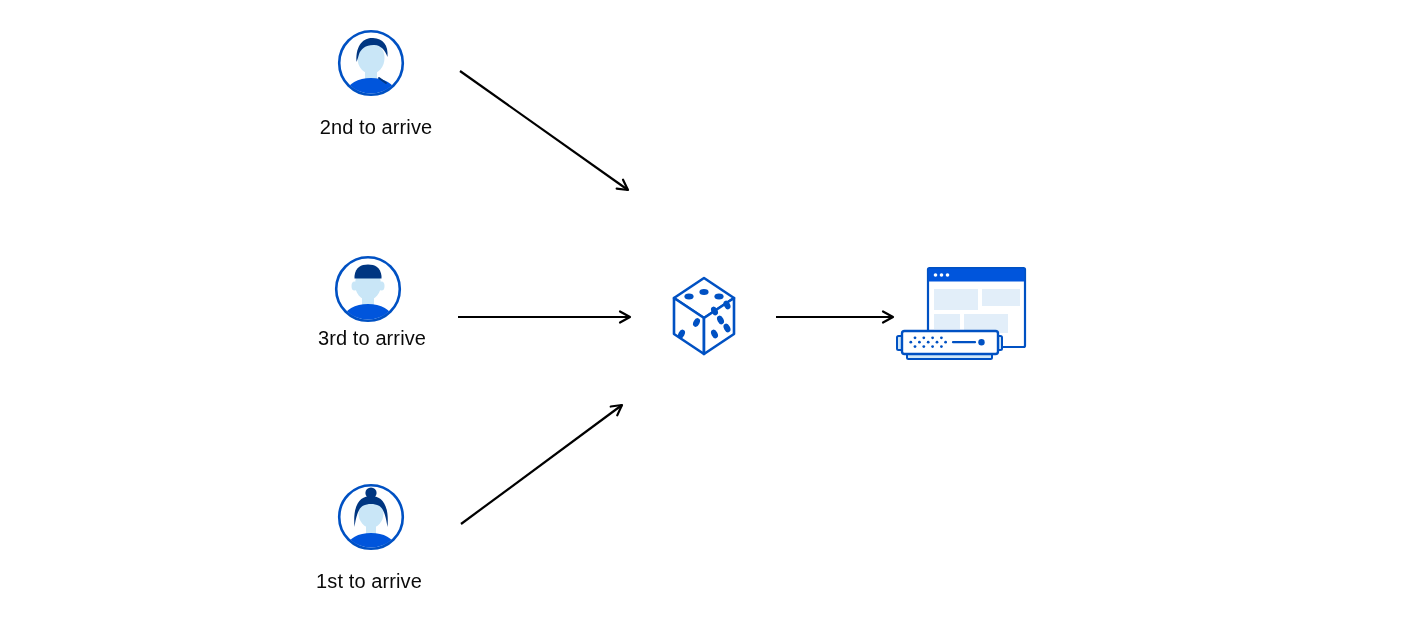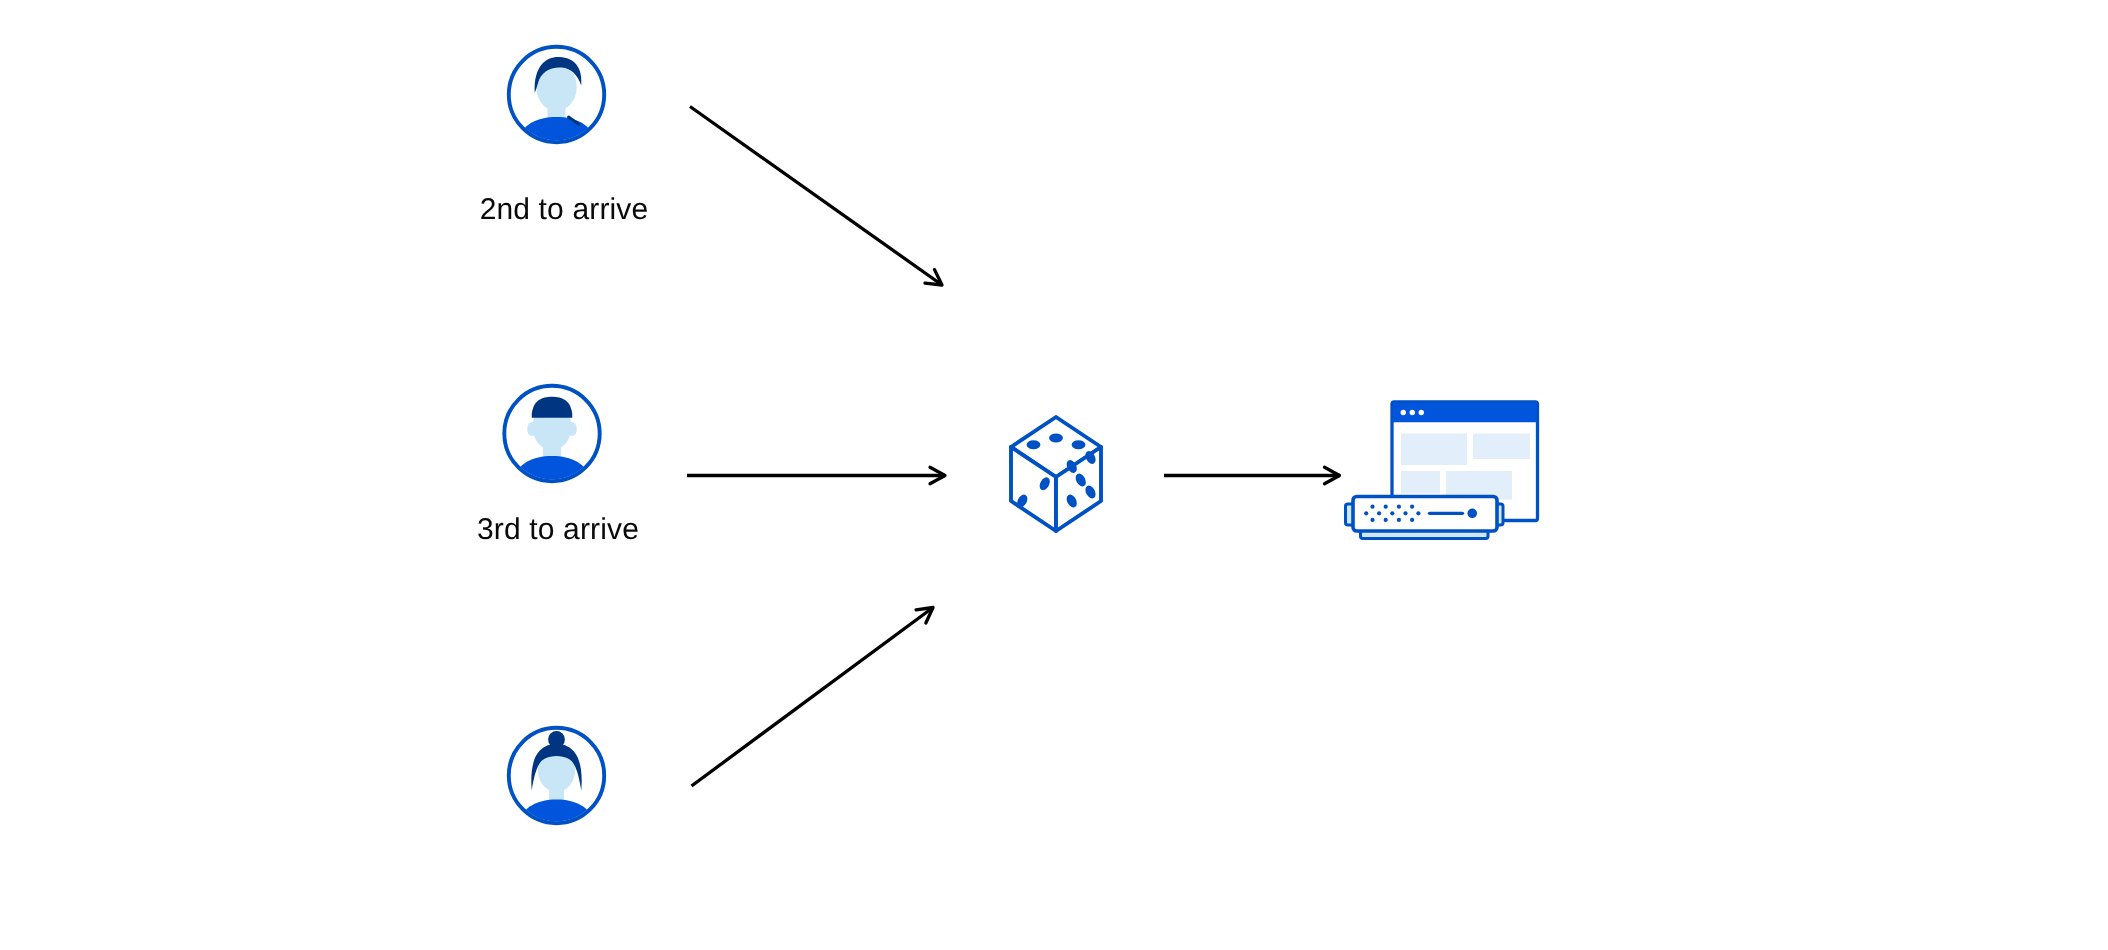--- a/index.html
+++ b/index.html
@@ -48,58 +48,59 @@
     <g clip-path="url(#clipA)">
       <rect x="28" y="34" width="12" height="18" fill="#c9e6f7"></rect>
       <path d="M7 68 C9 55 20 49 34 49 C48 49 59 55 61 68 Z" fill="#0055dc"></path>
       <path d="M42 49 L49 54" stroke="#003681" stroke-width="2" stroke-linecap="round"></path>
       <ellipse cx="34" cy="29" rx="13.5" ry="16" fill="#c9e6f7"></ellipse>
       <path d="M19.5 33 C18.5 14 28 8.5 36 9 C46 9.5 51.5 16 50.5 28
                C48 21 44 16.5 37.5 16 C29.5 15.5 23.5 19.5 21.8 26
                C21 29 20.2 31 19.5 33 Z" fill="#003681"></path>
     </g>
   </svg>
-  <div class="label" style="left:296px;top:128px">2nd to arrive</div>
+  <div class="label" style="left:296px;top:115px">2nd to arrive</div>
 
   <svg class="abs" style="left:334px;top:255px" width="68" height="68" viewBox="0 0 68 68">
     <defs>
         <clipPath id="clipB">
           <circle cx="34" cy="34" r="30.6"></circle>
         </clipPath>
       </defs>
     <circle cx="34" cy="34" r="31.8" fill="#ffffff" stroke="#0051c3" stroke-width="2.6"></circle>
     <g clip-path="url(#clipB)">
       <rect x="28" y="34" width="12" height="18" fill="#c9e6f7"></rect>
       <path d="M7 68 C9 55 20 49 34 49 C48 49 59 55 61 68 Z" fill="#0055dc"></path>
       <ellipse cx="20.5" cy="31" rx="3" ry="4.6" fill="#c9e6f7"></ellipse>
       <ellipse cx="47.5" cy="31" rx="3" ry="4.6" fill="#c9e6f7"></ellipse>
       <ellipse cx="34" cy="29.5" rx="13" ry="15.5" fill="#c9e6f7"></ellipse>
       <path d="M20.5 23.5 L20.5 21 C21.5 12 27 9.5 34 9.5 C41 9.5 46.5 12 47.5 21
                L47.5 23.5 Z" fill="#003681"></path>
     </g>
   </svg>
-  <div class="label" style="left:292px;top:341px">3rd to arrive</div>
+  <div class="label" style="left:292px;top:326px">3rd to arrive</div>
 
   <svg class="abs" style="left:337px;top:483px" width="68" height="68" viewBox="0 0 68 68">
     <defs>
         <clipPath id="clipC">
           <circle cx="34" cy="34" r="30.6"></circle>
         </clipPath>
       </defs>
     <circle cx="34" cy="34" r="31.8" fill="#ffffff" stroke="#0051c3" stroke-width="2.6"></circle>
     <g clip-path="url(#clipC)">
       <rect x="29" y="36" width="10" height="16" fill="#c9e6f7"></rect>
       <path d="M8 68 C10 56 20 50 34 50 C48 50 58 56 60 68 Z" fill="#0055dc"></path>
       <ellipse cx="34" cy="30" rx="12.5" ry="15" fill="#c9e6f7"></ellipse>
       <circle cx="34" cy="10" r="5.6" fill="#003681"></circle>
       <path d="M17.5 44 C15.5 20 24 13 34 13 C44 13 52.5 20 50.5 44
                C48.5 31 46 25 42 22.8 C37 20.5 31 20.5 26 22.8
                C22 25 19.5 31 17.5 44 Z" fill="#003681"></path>
     </g>
   </svg>
+  <div class="label" style="left:289px;top:569px">1st to arrive</div>
 
   <svg class="abs" style="left:670px;top:274px" width="68" height="82" viewBox="0 0 68 82">
     <g stroke="#0051c3" stroke-width="2.6" stroke-linejoin="round" fill="#ffffff">
       <path d="M34 4 L64 24 L34 44 L4 24 Z"></path>
       <path d="M4 24 L34 44 L34 80 L4 60 Z"></path>
       <path d="M34 44 L64 24 L64 60 L34 80 Z"></path>
     </g>
     <g fill="#0051c3">
 
       <ellipse cx="19" cy="22.5" rx="4.6" ry="3"></ellipse>

